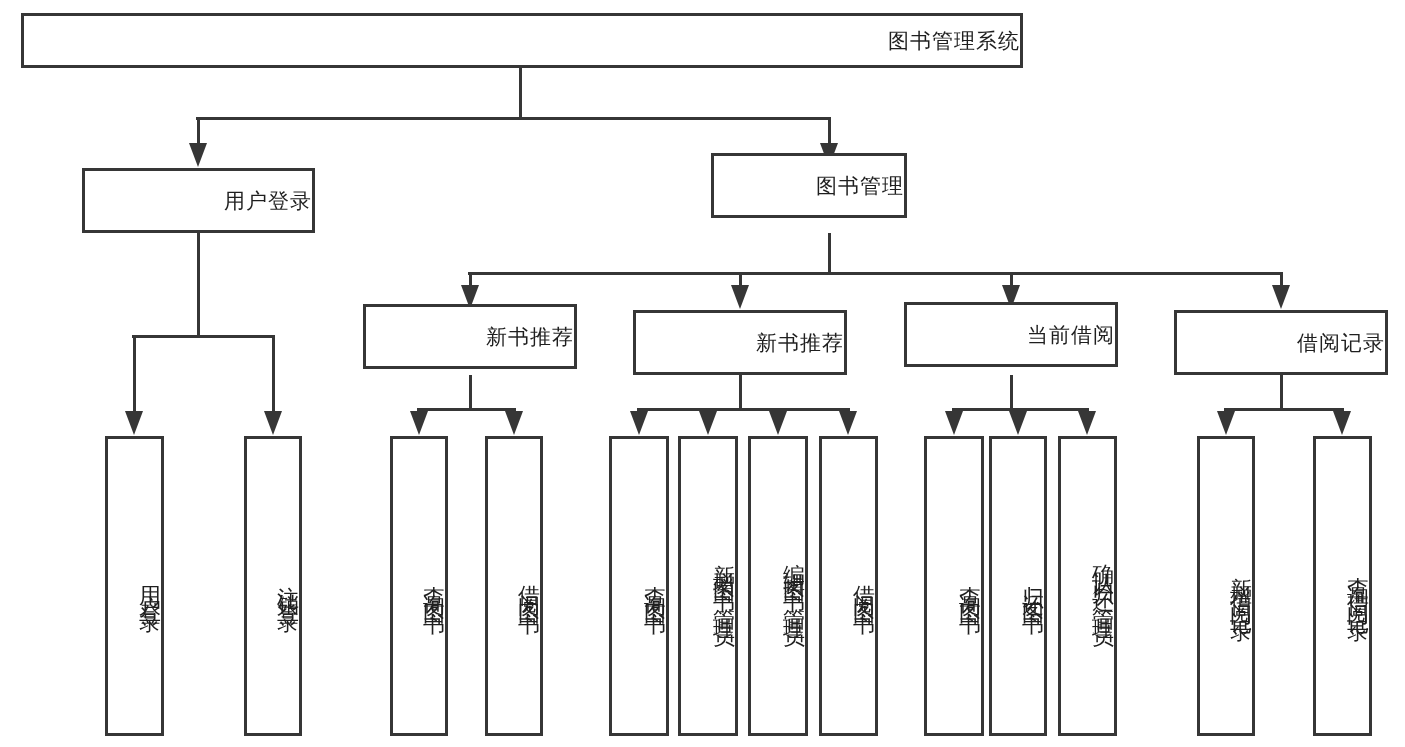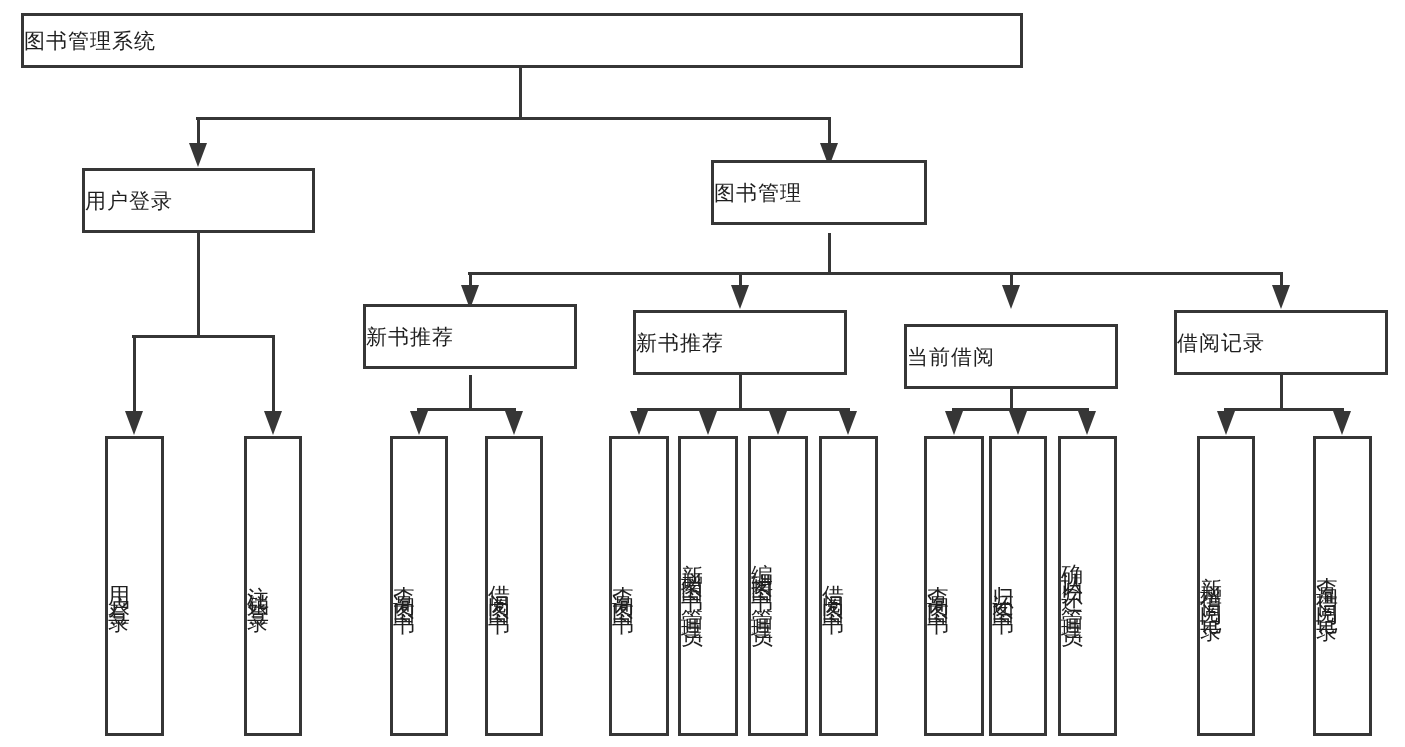--- a/index.html
+++ b/index.html
@@ -5,21 +5,21 @@
   :root { --line:#363636; --text:#1f1f1f; }
   html,body { margin:0; padding:0; background:#ffffff; }
   .canvas {
     position:relative; width:1405px; height:747px; background:#ffffff;
     font-family:"Liberation Sans", sans-serif; color:var(--text);
     overflow:hidden;
   }
   .box {
     position:absolute; box-sizing:border-box;
     border:3px solid var(--line); background:#ffffff;
-    display:flex; align-items:center; justify-content:flex-start;
+    display:flex; align-items:center; justify-content:flex-end;
   }
   .box span { font-size:21px; letter-spacing:1px; white-space:nowrap; }
   .vbox .vtext {
     writing-mode:vertical-rl; text-orientation:mixed;
     font-size:22px; letter-spacing:9px; line-height:1;
   }
   .hline { position:absolute; height:3px; background:var(--line); }
   .vline { position:absolute; width:3px;  background:var(--line); }
   .arrow {
     position:absolute; width:0; height:0;
@@ -95,31 +95,31 @@
   <div class="vline" style="left:1340.5px;top:408px;height:15px"></div>
   <div class="arrow" style="left:1333px;top:411px"></div>
 
   <div class="box" style="left:21px;top:13px;width:1002px;height:55px">
     <span>图书管理系统</span>
   </div>
 
   <div class="box" style="left:82px;top:168px;width:233px;height:65px">
     <span>用户登录</span>
   </div>
-  <div class="box" style="left:711px;top:160px;width:216px;height:65px">
+  <div class="box" style="left:711px;top:153px;width:196px;height:65px">
     <span>图书管理</span>
   </div>
 
   <div class="box" style="left:363px;top:304px;width:214px;height:65px">
     <span>新书推荐</span>
   </div>
   <div class="box" style="left:633px;top:310px;width:214px;height:65px">
     <span>新书推荐</span>
   </div>
-  <div class="box" style="left:904px;top:324px;width:214px;height:65px">
+  <div class="box" style="left:904px;top:302px;width:214px;height:65px">
     <span>当前借阅</span>
   </div>
   <div class="box" style="left:1174px;top:310px;width:214px;height:65px">
     <span>借阅记录</span>
   </div>
 
   <div class="box vbox" style="left:105px;top:436px;width:59px;height:300px">
     <span class="vtext">用户登录</span>
   </div>
   <div class="box vbox" style="left:244px;top:436px;width:58px;height:300px">

